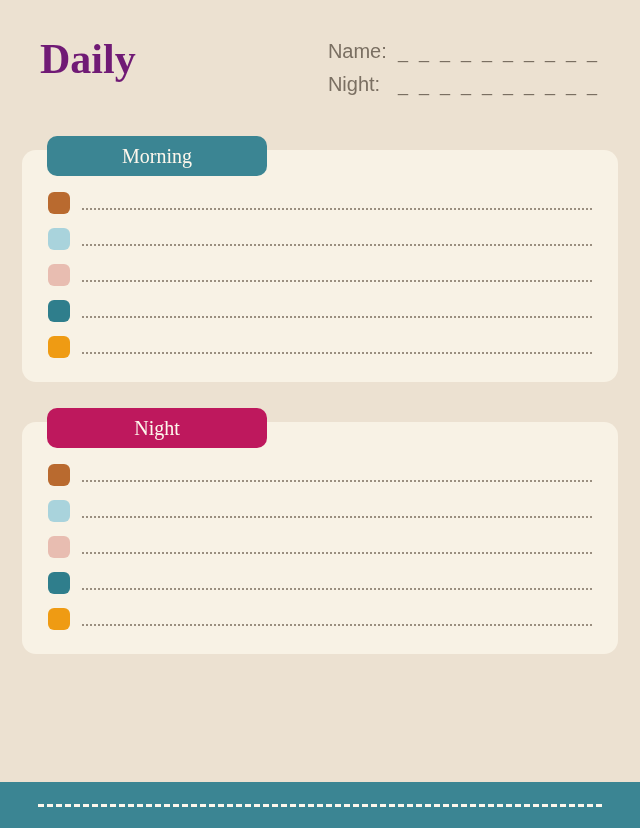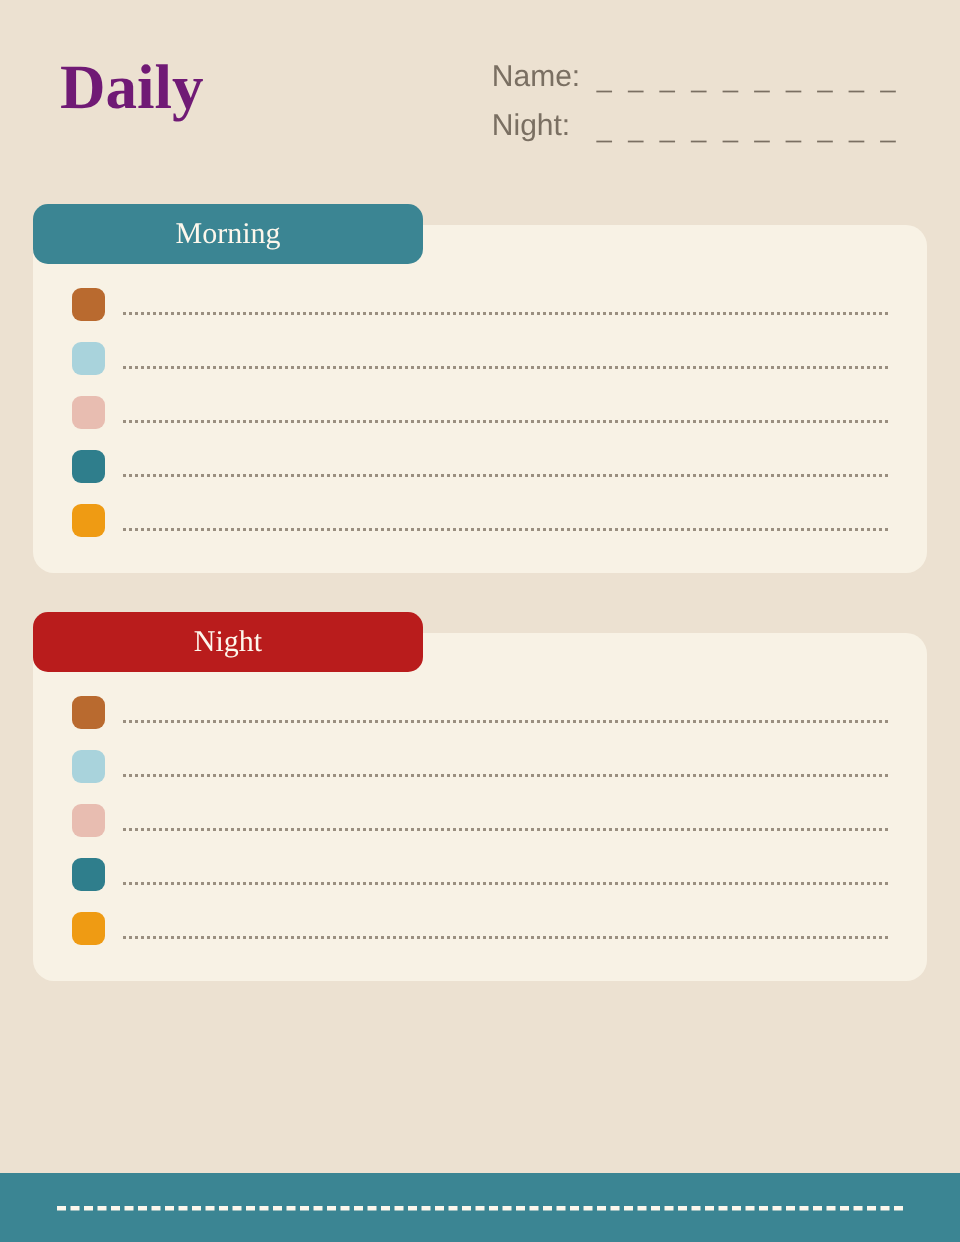--- a/index.html
+++ b/index.html
@@ -40,34 +40,34 @@
     color: #7a6f62;
     font-size: 18px;
   }
   .section {
     margin: 28px 22px 0 22px;
     position: relative;
   }
   .section-tab {
     position: absolute;
     top: -14px;
-    left: 0;
-    width: 260px;
+    left: 25px;
+    width: 220px;
     height: 40px;
     border-radius: 10px;
     display: flex;
     align-items: center;
     justify-content: center;
     font-family: Georgia, serif;
     color: #fdf7ec;
     font-size: 20px;
     z-index: 2;
   }
   .tab-teal { background: #3b8593; }
-  .tab-orange { background: #b91c1c; }
+  .tab-orange { background: #be185d; }
   .panel {
     background: #f8f2e5;
     border-radius: 14px;
     padding: 42px 26px 24px 26px;
     margin-top: 12px;
   }
   .item {
     display: flex;
     align-items: center;
     gap: 12px;

